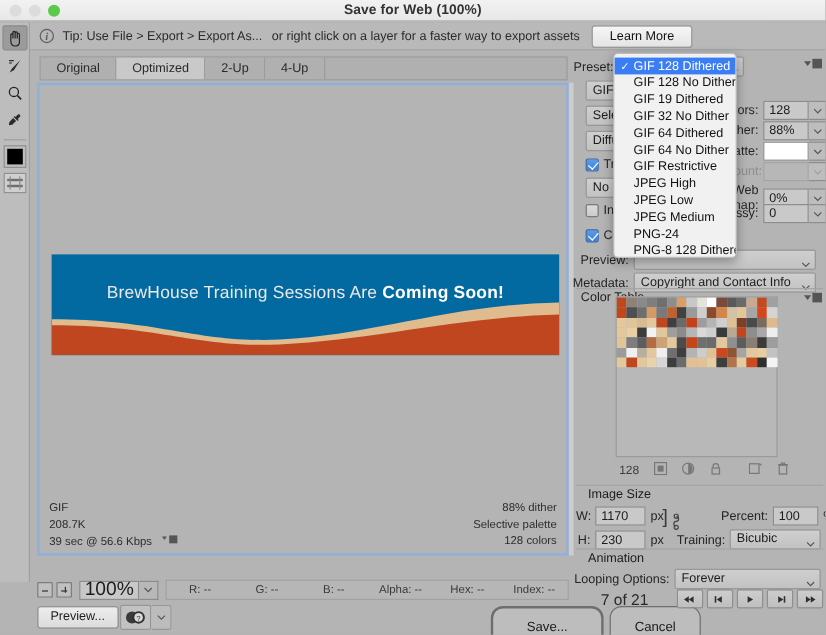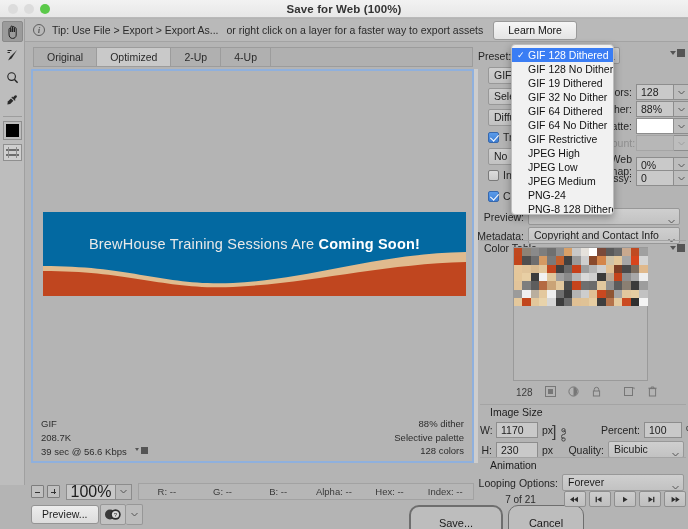--- a/index.html
+++ b/index.html
@@ -215,21 +215,21 @@
 
   .navbar {
     position: absolute; left: 2px; top: 421px; width: 206px; height: 18px;
     display: flex; align-items: center;
   }
   .navbtn {
     width: 22px; height: 16px; background: linear-gradient(#cdcdcd,#bfbfbf);
     border: 1px solid #8f8f8f; border-radius: 2px; margin-left: 3px;
     display: flex; align-items: center; justify-content: center;
   }
-  .frame-count { flex: 1; text-align: center; font-size: 10px; color: #2a2a2a; }
+  .frame-count { flex: 1; text-align: center; font-size: 13px; color: #2a2a2a; }
 
   
   .dropdown {
     position: absolute; left: 511px; top: 44px; width: 103px; height: 171px;
     background: #f1f1f1; border: 1px solid #bdbdbd; border-radius: 4px;
     box-shadow: 0 3px 9px rgba(0,0,0,.33);
     padding: 3px 0; z-index: 40; overflow: hidden;
   }
   .ditem {
     height: 14px; line-height: 14px; font-size: 10.5px; color: #111;
@@ -670,21 +670,21 @@
         <circle cx="4.5" cy="11.4" r="1.7" fill="none" stroke="#444"></circle>
       </svg>
     </span>
 
     <div class="row" style="left:116px;top:378px;">
       <span class="lbl" style="width:46px;">Percent:</span>
       <span class="field" style="width:38px;margin-left:4px;">100</span>
       <span class="lbl" style="margin-left:4px;">%</span>
     </div>
     <div class="row" style="left:86px;top:397px;">
-      <span class="lbl" style="width:40px;">Quality:</span>
+      <span class="lbl" style="width:40px;">Training:</span>
       <span class="select" style="width:76px;margin-left:4px;">
         <span>Bicubic</span>
         <span class="chev">
           <svg width="7" height="5" viewBox="0 0 7 5">
               <path d="M0.5 1l3 3 3-3" stroke="#555" fill="none" stroke-width="1"></path>
             </svg>
         </span>
       </span>
     </div>
 

